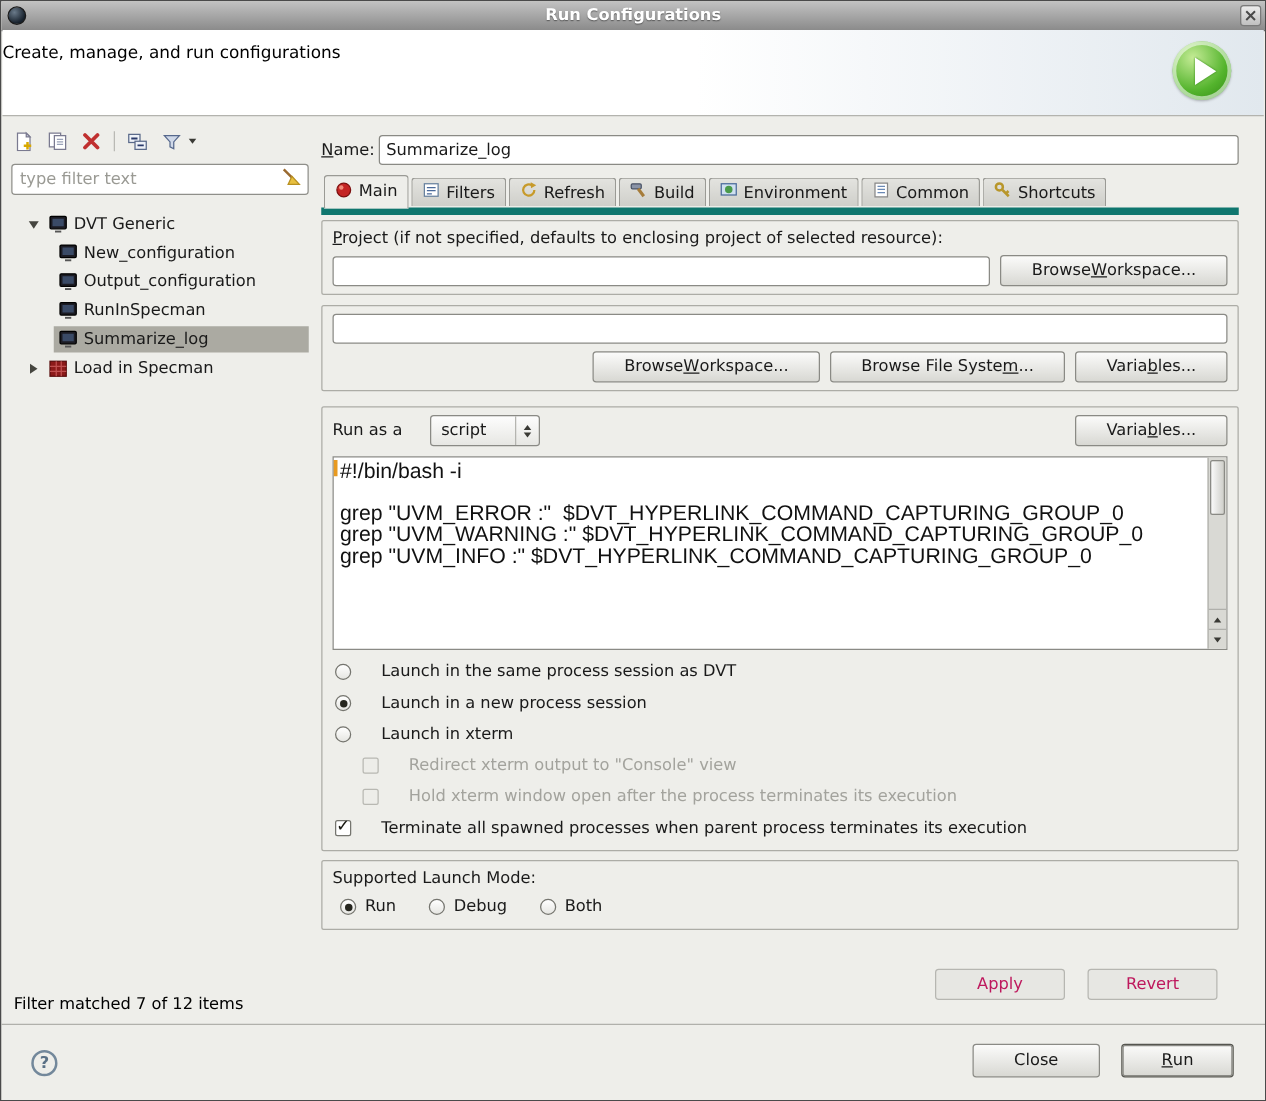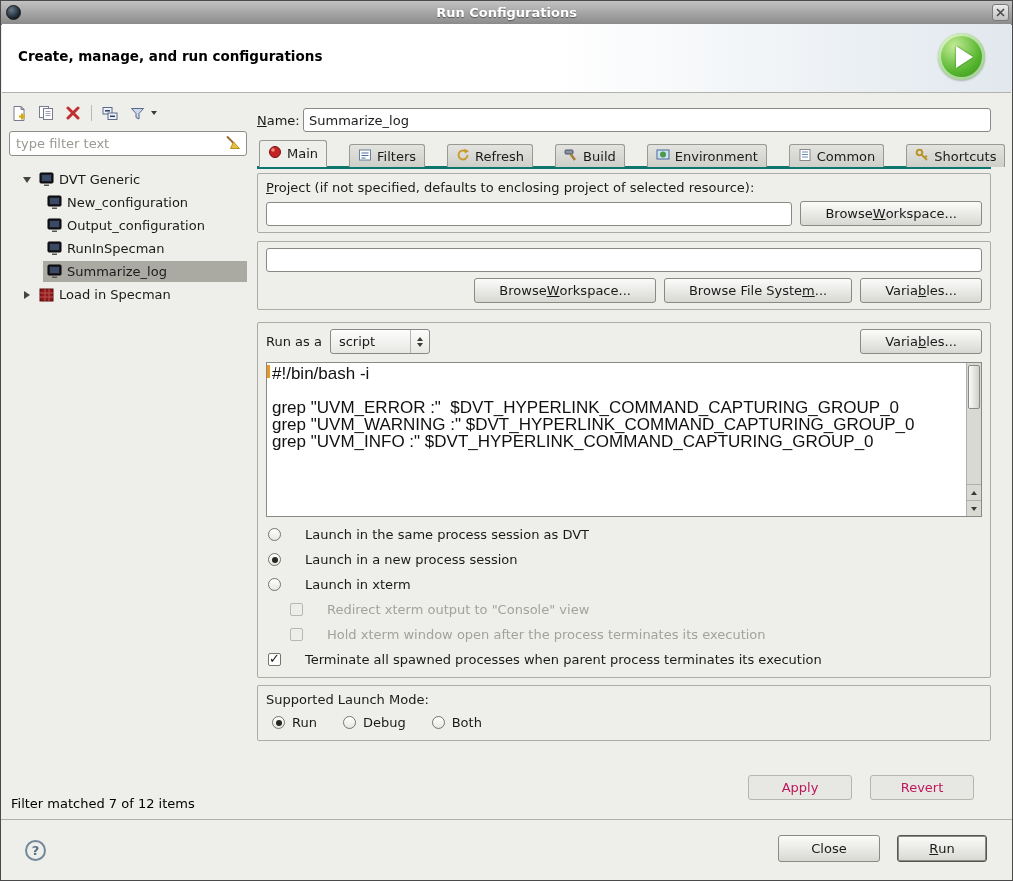--- a/index.html
+++ b/index.html
@@ -7,21 +7,21 @@
   .window{position:relative;width:1013px;height:881px;background:#eeeeea;border:1px solid #4a4a4a;overflow:hidden;box-sizing:border-box;}
 
   
   .titlebar{position:absolute;left:0;top:0;right:0;height:23px;background:linear-gradient(#c2c2c2,#8b8b8b);border-bottom:1px solid #6e6e6e;display:flex;align-items:center;}
   .titlebar .title{position:absolute;left:0;right:0;text-align:center;color:#fff;font-weight:bold;font-size:13px;text-shadow:0 1px 1px rgba(0,0,0,.45);}
   .win-icon{position:absolute;left:5px;top:4px;width:15px;height:15px;border-radius:50%;background:radial-gradient(circle at 35% 30%,#6a7a8a,#17212c 70%);border:1px solid #1a1a1a;box-sizing:border-box;}
   .close-btn{position:absolute;right:3px;top:3px;width:17px;height:17px;border:1px solid #7a7a7a;border-radius:3px;background:linear-gradient(#ececec,#c0c0c0);display:flex;align-items:center;justify-content:center;box-sizing:border-box;}
 
   
   .header{position:absolute;left:1px;top:23px;right:1px;height:68px;background:linear-gradient(to right,#ffffff 55%,#e1e8ee);border-bottom:1px solid #b3b3ae;}
-  .header-title{position:absolute;left:16px;top:10px;font-weight:bold;font-size:13.5px;color:#000;margin-top:14px;}
+  .header-title{position:absolute;left:0;top:10px;font-weight:normal;font-size:13.5px;color:#000;}
   .run-badge{position:absolute;right:26px;top:9px;width:47px;height:47px;border-radius:50%;background:radial-gradient(circle at 35% 28%,#c4eb95,#54b42d 58%,#2c830f);box-shadow:inset 0 0 0 3px rgba(255,255,255,.55),0 1px 2px rgba(0,0,0,.25);display:flex;align-items:center;justify-content:center;}
   .run-badge .tri{width:0;height:0;border-left:17px solid #fff;border-top:11px solid transparent;border-bottom:11px solid transparent;margin-left:6px;filter:drop-shadow(0 0 1px #2c830f);}
 
   
   .left{position:absolute;left:8px;top:100px;width:238px;height:712px;}
   .toolbar{display:flex;align-items:center;height:24px;gap:7px;}
   .tbtn{width:20px;height:20px;display:flex;align-items:center;justify-content:center;border-radius:2px;}
   .tsep{width:1px;height:16px;background:#b9b9b4;margin:0 1px;}
   .caret{width:0;height:0;border-left:3.5px solid transparent;border-right:3.5px solid transparent;border-top:4.5px solid #3a3a35;margin-left:-3px;}
   .filterbox{margin-top:6px;height:25px;border:1px solid #8f8f8a;border-radius:3px;background:#fff;display:flex;align-items:center;padding:0 4px;box-sizing:border-box;}
@@ -38,40 +38,40 @@
   .tico{display:flex;flex:none;}
   .status{position:absolute;left:2px;bottom:2px;color:#000;}
 
   
   .right{position:absolute;left:256px;top:100px;width:734px;}
   .name-row{display:flex;align-items:center;margin-top:7px;}
   .name-row .lbl{width:46px;flex:none;}
   .text-input{height:24px;border:1px solid #8a8a85;border-radius:3px;background:#fff;padding:0 5px;font-size:13px;font-family:inherit;box-sizing:border-box;outline:none;color:#1a1a1a;}
   .name-row .text-input{flex:1;}
 
-  .tabs{display:flex;align-items:flex-end;margin-top:8px;border-bottom:3px solid #0f766e;padding-left:2px;gap:20px;}
+  .tabs{display:flex;align-items:center;margin-top:8px;border-bottom:6px solid #0f766e;padding-left:2px;}
   .tab{display:flex;align-items:center;gap:5px;height:22px;padding:0 8px;border:1px solid #9a9a95;border-bottom:none;border-radius:3px 3px 0 0;background:linear-gradient(#e3e3df,#cfcfca);margin-right:2px;margin-bottom:-1px;font-size:13px;}
   .tab.active{height:25px;background:#eeeeea;border-bottom:1px solid #eeeeea;}
 
   .group{border:1px solid #acaca6;border-radius:2px;padding:6px 8px;box-sizing:border-box;}
   .group .glabel{margin-bottom:6px;}
   .g-project{margin-top:4px;}
   .g-wd{margin-top:8px;}
   .g-run{margin-top:12px;}
   .g-mode{margin-top:7px;}
   .hrow{display:flex;align-items:center;}
   .hrow .text-input{flex:1;}
 
   .btn{display:inline-flex;align-items:center;justify-content:center;height:25px;padding:0 24px;background:linear-gradient(#fbfbfa,#d8d8d3);border:1px solid #8a8a85;border-radius:3px;font-size:13px;color:#1a1a1a;box-sizing:border-box;white-space:nowrap;}
   .btn.disabled{color:#be185d;background:#e7e7e3;border-color:#b6b6b1;}
   .btn.default{border-color:#55554f;box-shadow:inset 0 0 0 1px #8a8a85;}
   .btnrow{display:flex;justify-content:flex-end;gap:8px;margin-top:6px;}
 
   .runas-row{display:flex;align-items:center;}
-  .combo{display:inline-flex;align-items:center;height:25px;width:100px;margin-left:8px;border:1px solid #8a8a85;border-radius:3px;background:linear-gradient(#fdfdfd,#e7e7e3);box-sizing:border-box;}
+  .combo{display:inline-flex;align-items:center;height:25px;width:88px;margin-left:22px;border:1px solid #8a8a85;border-radius:3px;background:linear-gradient(#fdfdfd,#e7e7e3);box-sizing:border-box;}
   .combo .sel{flex:1;padding-left:8px;}
   .combo .arrows{width:18px;align-self:stretch;border-left:1px solid #b5b5b0;display:flex;flex-direction:column;align-items:center;justify-content:center;gap:2px;}
   .arr-up{width:0;height:0;border-left:3.5px solid transparent;border-right:3.5px solid transparent;border-bottom:4.5px solid #3a3a35;}
   .arr-down{width:0;height:0;border-left:3.5px solid transparent;border-right:3.5px solid transparent;border-top:4.5px solid #3a3a35;}
   .spacer{flex:1;}
 
   .script-wrap{position:relative;margin-top:8px;height:155px;border:1px solid #8a8a85;background:#fff;box-sizing:border-box;}
   .script-pre{position:absolute;left:5px;top:2px;right:20px;bottom:2px;margin:0;font-family:Liberation Sans, sans-serif;font-size:17px;line-height:17px;white-space:pre;overflow:hidden;color:#111;}
   .ann{position:absolute;left:0;top:2px;width:3px;height:13px;background:#e89a20;}
   .vscroll{position:absolute;right:0;top:0;bottom:0;width:15px;background:#d9d9d4;border-left:1px solid #b0b0ab;box-sizing:border-box;}

